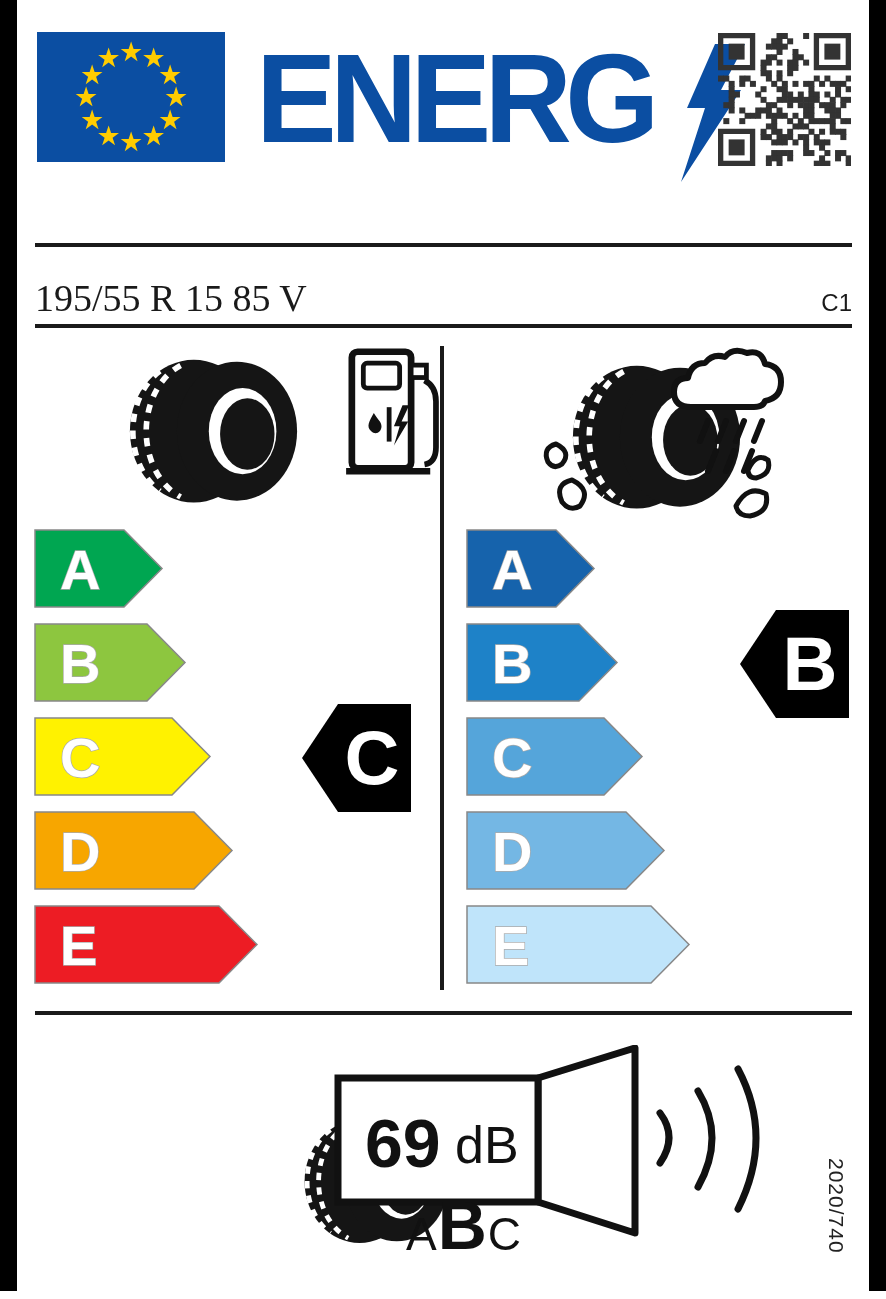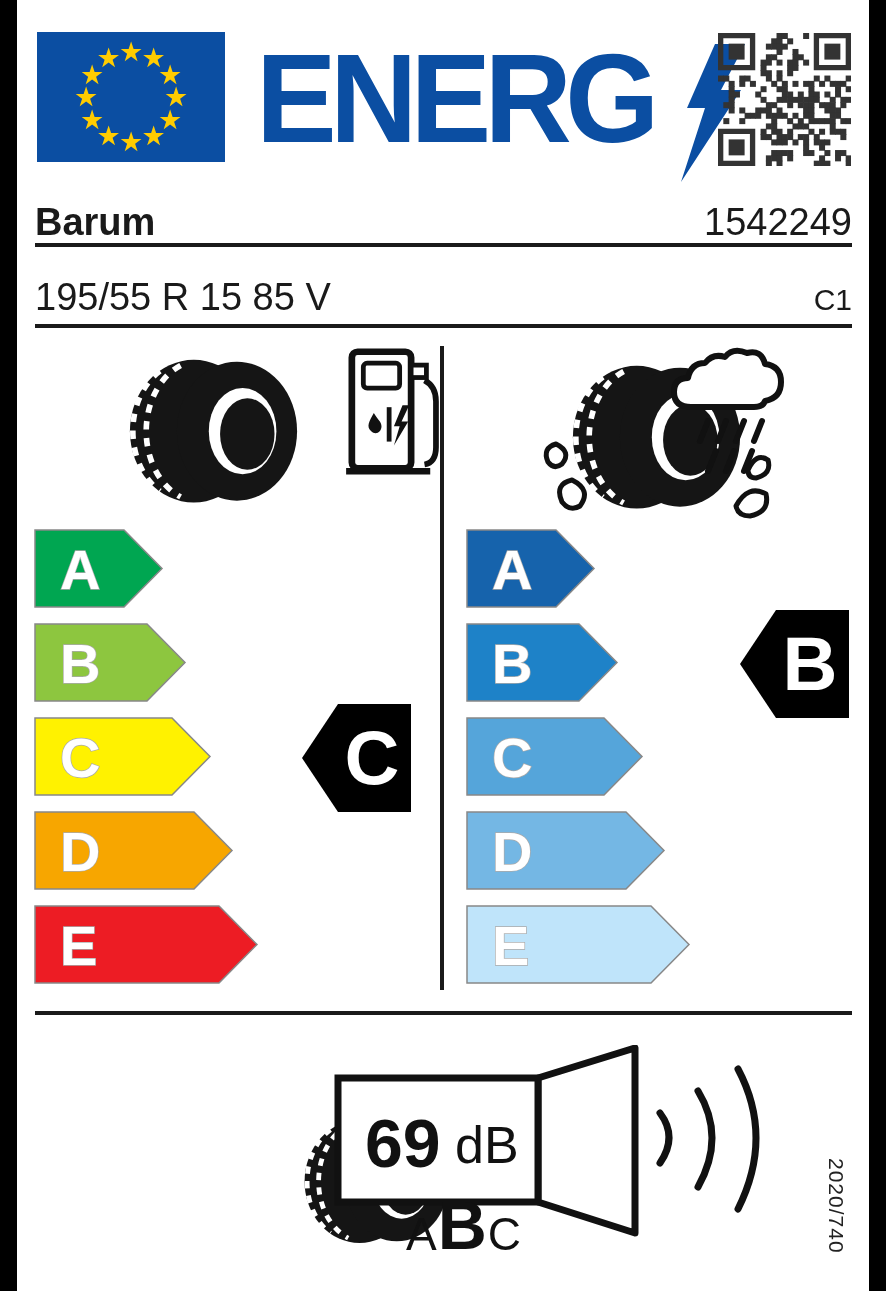--- a/index.html
+++ b/index.html
@@ -20,22 +20,22 @@
   }
   .bolt { margin-left:2px; margin-top:8px; }
   .qr { position:absolute; left:718px; top:33px; }
 
   
   .row { position:absolute; left:35px; width:817px; display:flex; justify-content:space-between; align-items:baseline; }
   .brand-row { top:201px; }
   .brand { font-size:38px; font-weight:bold; }
   .product-id { font-size:38px; font-weight:normal; }
   .size-row { top:276px; }
-  .tyre-size { font-size:38px; font-weight:normal; }
-  .tyre-class { font-size:30px; }
+  .tyre-size { font-size:38px; font-weight:normal;font-family:Liberation Serif, serif; }
+  .tyre-class { font-size:24px; }
 
   .hr { position:absolute; left:35px; width:817px; height:4px; background:#1a1a1a; }
   .hr1 { top:243px; } .hr2 { top:324px; } .hr3 { top:1011px; }
   .vdivider { position:absolute; left:440px; top:346px; width:4px; height:644px; background:#1a1a1a; }
 
   .icon-abs { position:absolute; }
   .ladder-arrow { position:absolute; }
   .rating-arrow { position:absolute; }
 
   .regulation {
@@ -268,24 +268,20 @@
         <rect x="127.68" y="127.68" width="6" height="6"></rect>
         <path d="M0,0 h37.24 v37.24 h-37.24 Z M5.32,5.32 v26.6 h26.6 v-26.6 Z" fill-rule="evenodd"></path>
         <rect x="10.64" y="10.64" width="15.96" height="15.96"></rect>
         <path d="M95.76,0 h37.24 v37.24 h-37.24 Z M101.08000000000001,5.32 v26.6 h26.6 v-26.6 Z" fill-rule="evenodd"></path>
         <rect x="106.4" y="10.64" width="15.96" height="15.96"></rect>
         <path d="M0,95.76 h37.24 v37.24 h-37.24 Z M5.32,101.08000000000001 v26.6 h26.6 v-26.6 Z" fill-rule="evenodd"></path>
         <rect x="10.64" y="106.4" width="15.96" height="15.96"></rect>
       </g>
   </svg>
 
-  <div class="row brand-row">
-    <span class="brand">Barum</span>
-    <span class="product-id">1542249</span>
-  </div>
   <div class="hr hr1"></div>
 
   <div class="row size-row">
     <span class="tyre-size">195/55 R 15 85 V</span>
     <span class="tyre-class">C1</span>
   </div>
   <div class="hr hr2"></div>
 
   <svg class="icon-abs" style="left:113px; top:356px;" width="216" height="155" viewBox="0 0 230 165">
     <use href="#tire-shape"></use>

